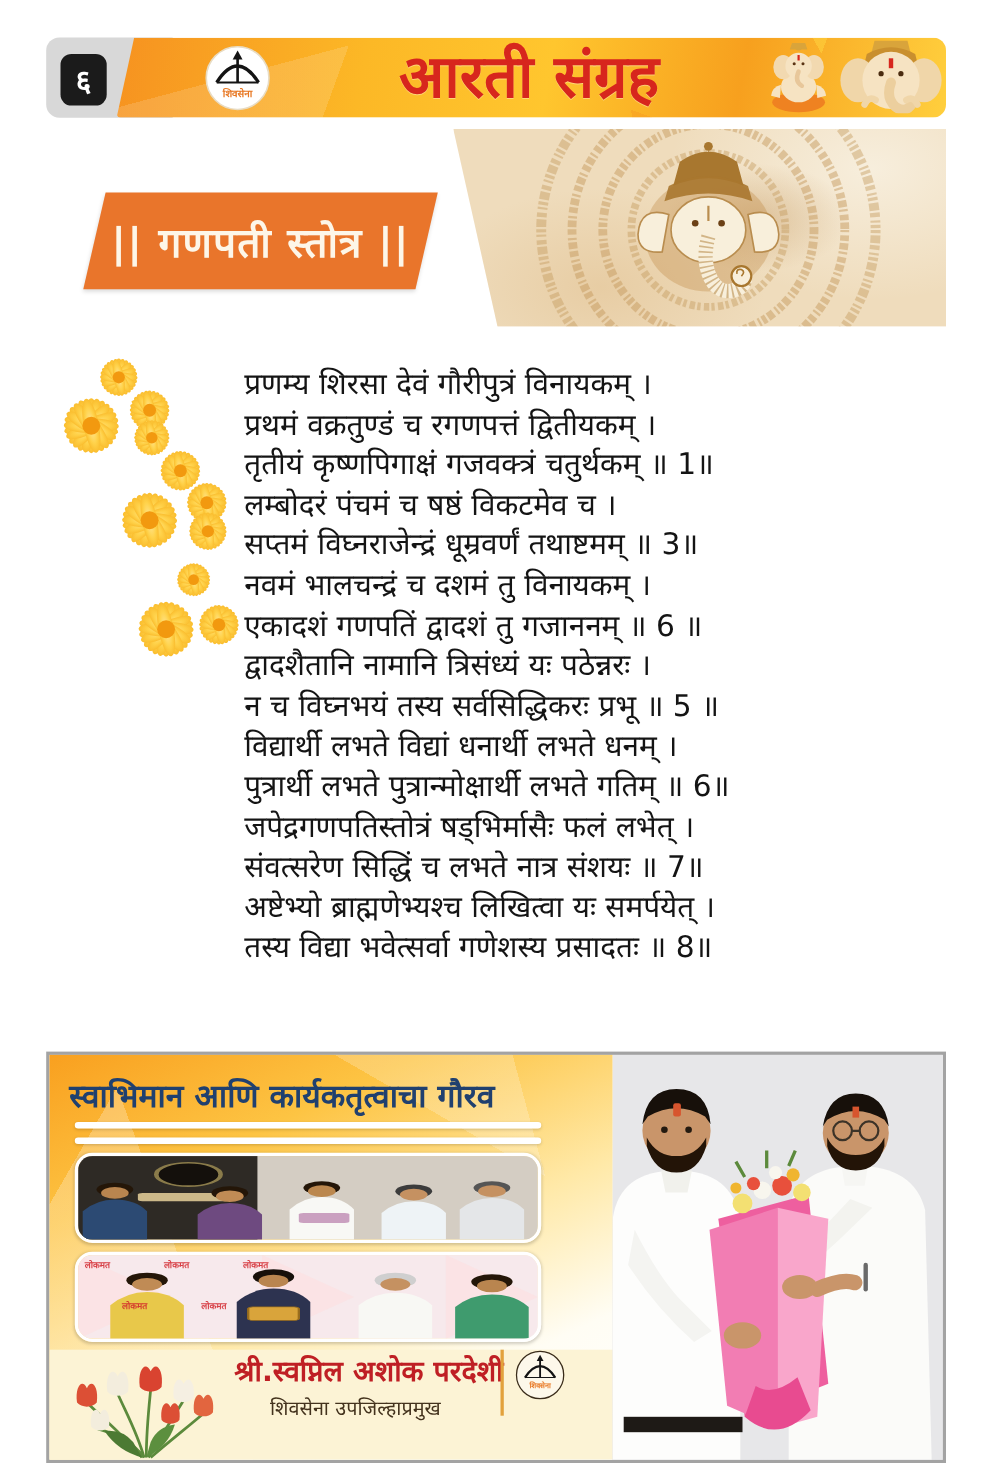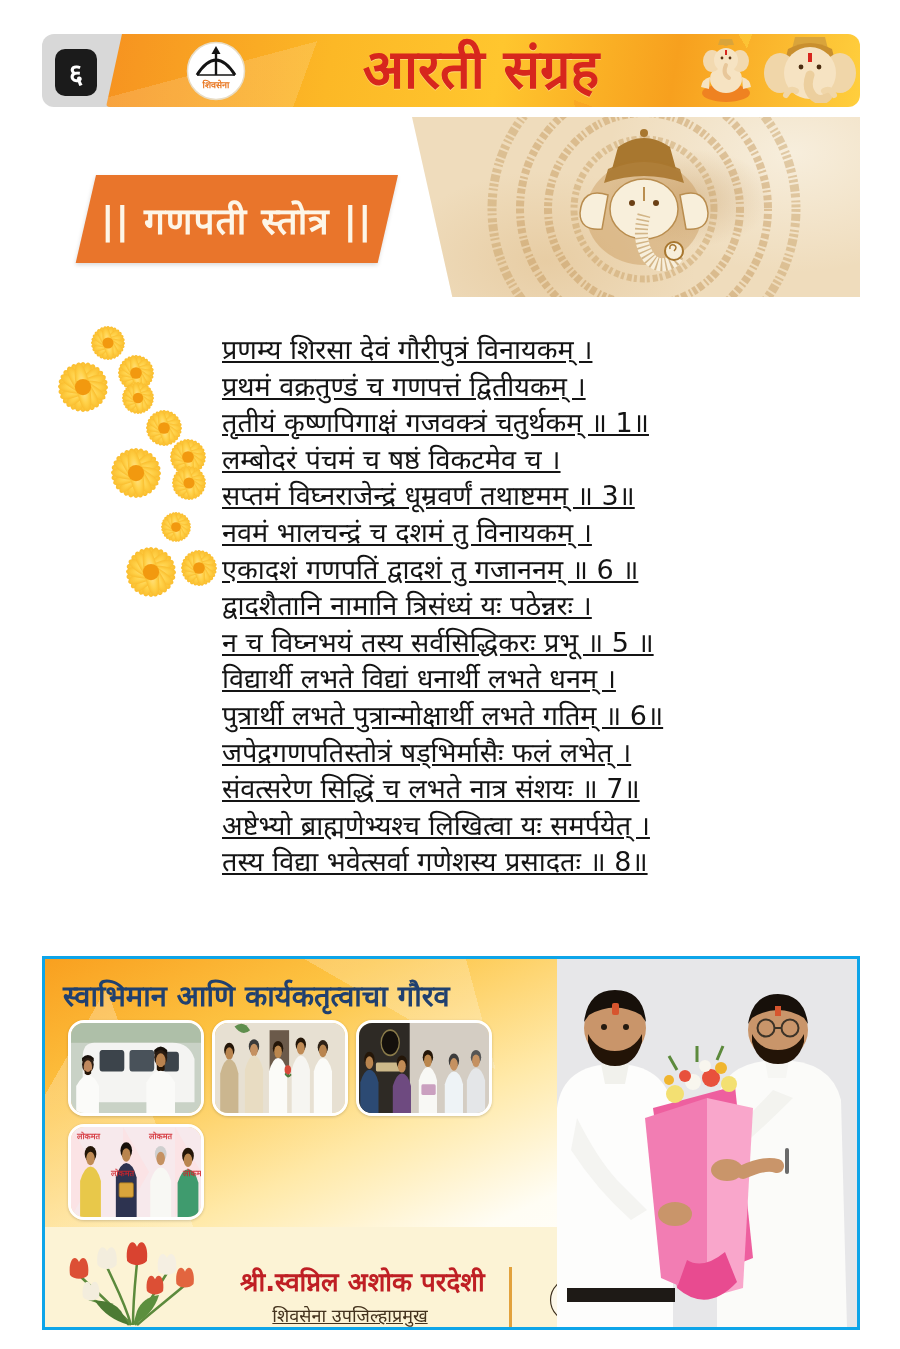--- a/index.html
+++ b/index.html
@@ -37,44 +37,44 @@
       clip-path:polygon(0 0,100% 0,100% 100%,9% 100%);overflow:hidden;}
   .ribbon{position:absolute;left:96px;top:175px;width:302px;height:88px;background:#e9752b;
       transform:skewX(-13deg);transform-origin:top left;box-shadow:0 2px 4px rgba(0,0,0,.15);}
   .ribbon span{display:flex;width:100%;height:100%;align-items:center;justify-content:center;
       transform:skewX(13deg);color:#fdf6e8;font-size:37px;font-weight:bold;letter-spacing:1px;}
 
   
   .flowers{position:absolute;left:46px;top:320px;width:175px;height:300px;}
   .shlokas{position:absolute;left:222px;top:332px;}
   .shlokas p{margin:0;height:36.6px;line-height:36.6px;font-size:27px;color:#141414;
-      white-space:nowrap;font-weight:500;text-decoration:underline;}
+      white-space:nowrap;font-weight:500;}
 
   
-  .ad{position:absolute;left:42px;top:956px;width:818px;height:374px;border:3px solid #0ea5e9;
+  .ad{position:absolute;left:42px;top:956px;width:818px;height:374px;border:3px solid #a3a3a3;
       background:#ffffff;display:flex;box-sizing:border-box;}
   .ad-left{position:relative;width:512px;height:100%;overflow:hidden;
       background:
         conic-gradient(from 160deg at 12% 8%, rgba(255,255,255,.25) 0 50deg, transparent 50deg),
         conic-gradient(from 300deg at 88% 30%, rgba(255,255,255,.22) 0 45deg, transparent 45deg),
         linear-gradient(155deg,#f9a01f 0%,#fdc443 26%,#ffe9a8 55%,#fffdf4 78%,#ffffff 100%);}
   .ad-title{position:absolute;top:16px;left:18px;width:480px;font-size:29px;font-weight:bold;
       color:#20406f;white-space:nowrap;}
   .pgrid{position:absolute;left:23px;top:61px;width:424px;height:200px;display:grid;
-      grid-template-columns:1fr 1fr 1fr;grid-template-rows:1fr 1fr;gap:8px;}
+      grid-template-columns:1fr;grid-template-rows:1fr 1fr;gap:8px;}
   .photo{border:3px solid #ffffff;border-radius:16px;overflow:hidden;position:relative;
       box-shadow:0 1px 3px rgba(0,0,0,.18);}
   .photo svg{display:block;width:100%;height:100%;}
   .lok-label{position:absolute;font-size:8px;color:#d2232a;font-weight:bold;opacity:.85;}
   .namestrip{position:absolute;left:0;right:0;bottom:0;height:100px;background:#fcf3d5;
-      display:flex;align-items:flex-end;gap:27px;}
+      display:flex;align-items:flex-start;}
   .tulips{width:168px;height:100px;flex:none;}
   .namecol{flex:none;width:220px;text-align:center;}
   .person-name{font-size:26px;font-weight:bold;color:#bf1f24;white-space:nowrap;}
-  .person-title{font-size:18px;color:#43321d;margin-top:4px;white-space:nowrap;text-decoration:underline;}
+  .person-title{font-size:18px;color:#43321d;margin-top:4px;white-space:nowrap;}
   .vdivider{flex:none;width:3px;height:60px;background:#e2a13c;margin:0 10px 0 22px;}
   .ad-main-photo{position:relative;flex:1;overflow:hidden;
       background:linear-gradient(180deg,#eaeaec 0%,#e0e0e3 60%,#d8d8db 100%);}
   .ad-main-photo svg{display:block;width:100%;height:100%;}
 </style>
 </head>
 <body>
 
 <div class="page">
 
@@ -203,21 +203,21 @@
       <use href="#mf" transform="translate(142,137) scale(0.9)"></use>
       <use href="#mf" transform="translate(143,163) scale(0.85)"></use>
       <use href="#mf" transform="translate(130,207) scale(0.75)"></use>
       <use href="#mf" transform="translate(105,252) scale(1.25)"></use>
       <use href="#mf" transform="translate(153,248) scale(0.9)"></use>
     </svg>
   </div>
 
   <div class="shlokas">
     <p>प्रणम्य शिरसा देवं गौरीपुत्रं विनायकम् ।</p>
-    <p>प्रथमं वक्रतुण्डं च गणपत्तं द्वितीयकम् ।</p>
+    <p>प्रथमं वक्रतुण्डं च रगणपत्तं द्वितीयकम् ।</p>
     <p>तृतीयं कृष्णपिगाक्षं गजवक्त्रं चतुर्थकम् ॥ 1॥</p>
     <p>लम्बोदरं पंचमं च षष्ठं विकटमेव च ।</p>
     <p>सप्तमं विघ्नराजेन्द्रं धूम्रवर्णं तथाष्टमम् ॥ 3॥</p>
     <p>नवमं भालचन्द्रं च दशमं तु विनायकम् ।</p>
     <p>एकादशं गणपतिं द्वादशं तु गजाननम् ॥ 6 ॥</p>
     <p>द्वादशैतानि नामानि त्रिसंध्यं यः पठेन्नरः ।</p>
     <p>न च विघ्नभयं तस्य सर्वसिद्धिकरः प्रभू ॥ 5 ॥</p>
     <p>विद्यार्थी लभते विद्यां धनार्थी लभते धनम् ।</p>
     <p>पुत्रार्थी लभते पुत्रान्मोक्षार्थी लभते गतिम् ॥ 6॥</p>
     <p>जपेद्रगणपतिस्तोत्रं षड्भिर्मासैः फलं लभेत् ।</p>

